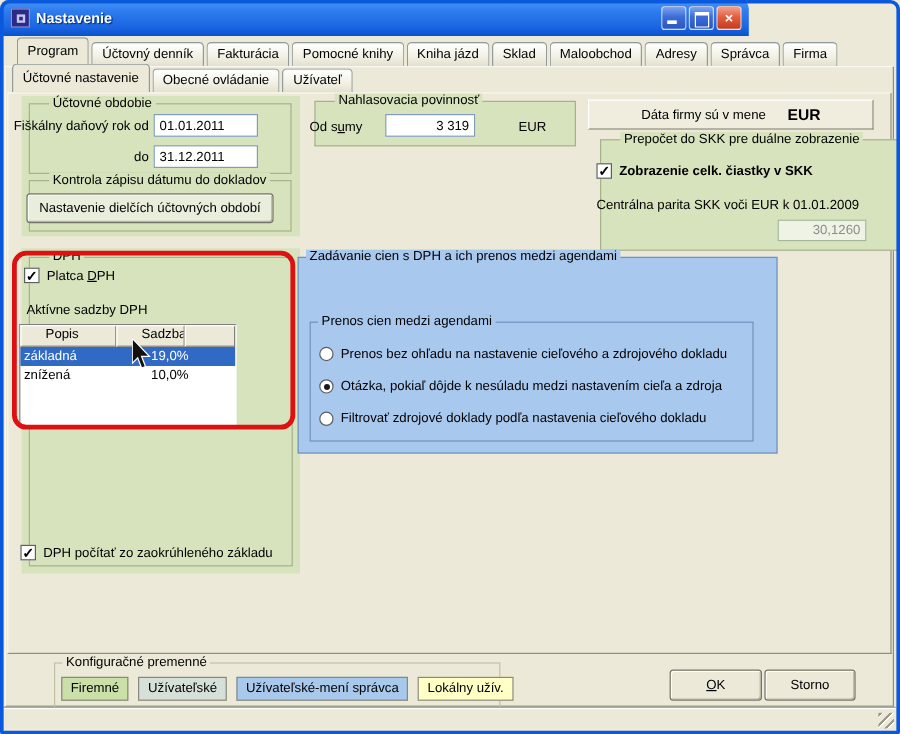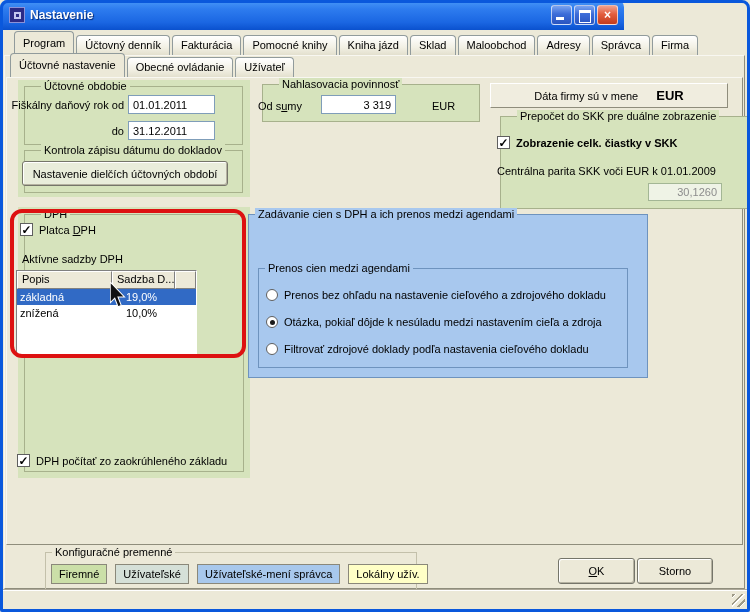--- a/index.html
+++ b/index.html
@@ -52,21 +52,21 @@
   .btn{position:absolute;background:#ECE9D8;border:1px solid #75756A;border-radius:3px;
        box-shadow:inset 1px 1px 0 #FFFFFF,inset -1px -1px 0 #B5B2A1;
        display:flex;align-items:center;justify-content:center;white-space:nowrap;cursor:default;}
   .raised-bar{position:absolute;background:#F0EDDF;border:1px solid;
               border-color:#FFFFFF #8F8D7C #8F8D7C #FFFFFF;display:flex;align-items:center;
               justify-content:center;gap:18px;}
   
   .tbl{position:absolute;background:#fff;border:1px solid;border-color:#808080 #FFFFFF #FFFFFF #808080;}
   .thead{display:flex;height:18px;}
   .th{background:#ECE9D8;border:1px solid;border-color:#FFFFFF #808080 #808080 #FFFFFF;
-      padding:1px 4px;white-space:nowrap;overflow:hidden;}
+      padding:1px 20px;white-space:nowrap;overflow:hidden;}
   .trow{display:flex;height:16px;align-items:center;}
   .trow.sel{background:#316AC5;color:#fff;}
   .cell-name{width:95px;padding-left:3px;}
   .cell-rate{width:63px;text-align:center;padding-right:4px;}
   .redbox{position:absolute;border:4px solid #DD1111;border-radius:12px;pointer-events:none;z-index:40;}
   .cfgrow{position:absolute;display:flex;gap:8px;}
   .cfgbtn{border:1px solid #8A887A;padding:3px 7px;white-space:nowrap;display:inline-flex;align-items:center;}
   .statusbar{position:absolute;left:3px;top:590px;width:744px;height:19px;background:#ECE9D8;
              border-top:1px solid #fff;box-shadow:0 -1px 0 #ACA899;z-index:45;}
   .grip{position:absolute;right:2px;bottom:2px;width:13px;height:13px;

